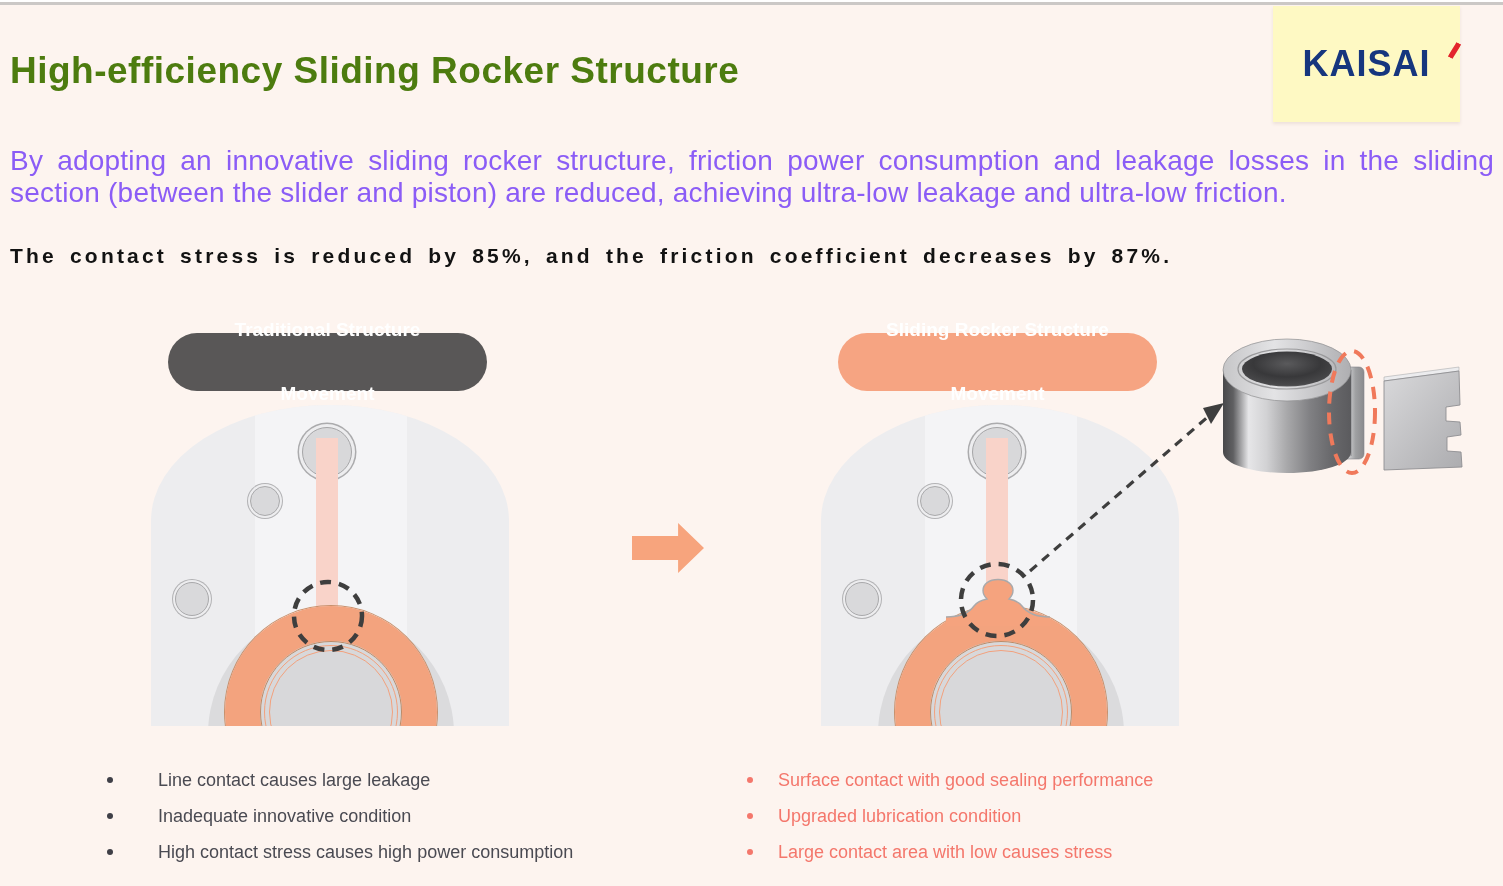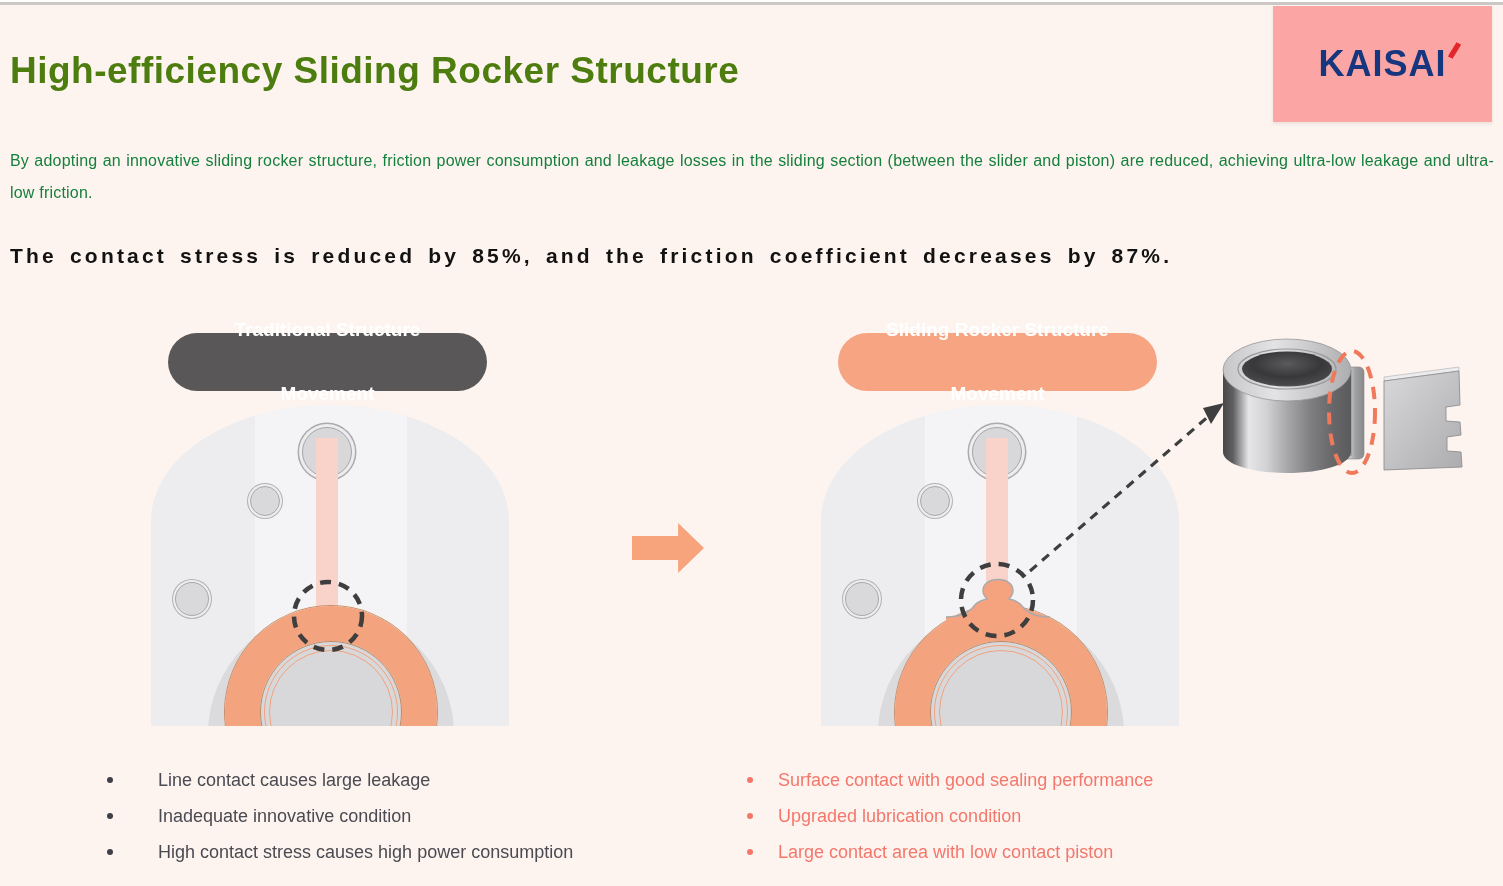--- a/index.html
+++ b/index.html
@@ -4,30 +4,30 @@
 <style>
   * { margin:0; padding:0; box-sizing:border-box; }
   body { background:#e8e4e0; font-family:"Liberation Sans", sans-serif; }
   .stage{ position:relative; width:1503px; height:886px; background:#FDF4EF; overflow:hidden; }
 
   
   .top-white{ position:absolute; left:0; top:0; width:100%; height:2px; background:#FFFFFF; }
   .top-hairline{ position:absolute; left:0; top:2px; width:100%; height:2.5px; background:#CBC8C6; }
 
   
-  .logo-box{ position:absolute; left:1273px; top:6px; width:219px; height:116px; background:#fca5a5;
+  .logo-box{ position:absolute; left:1273px; top:6px; width:187px; height:116px; background:#fef9c3;
              display:flex; align-items:center; justify-content:center; box-shadow:0 2px 3px rgba(190,170,160,.25); }
   .logo-text{ font-size:36px; font-weight:bold; color:#16367E; letter-spacing:1px; }
   .logo-accent{ position:absolute; left:178px; top:36px; width:7px; height:17px; background:#E3262B;
                 transform:rotate(26deg); clip-path:polygon(25% 0,100% 0,75% 100%,0 100%); }
 
   
   .page-title{ position:absolute; left:10px; top:50px; font-size:37px; font-weight:bold; color:#4d7c0f; letter-spacing:0.5px; }
-  .intro{ position:absolute; left:10px; top:145px; width:1484px; font-size:16px; line-height:32px;
-          color:#15803d; text-align:justify; letter-spacing:0.2px; }
+  .intro{ position:absolute; left:10px; top:145px; width:1484px; font-size:28px; line-height:32px;
+          color:#8b5cf6; text-align:justify; letter-spacing:0.2px; }
   .highlight{ position:absolute; left:10px; top:244px; font-size:21px; font-weight:bold; color:#121212;
               letter-spacing:3.2px; word-spacing:4px; white-space:nowrap; }
 
   
   .pill{ position:absolute; top:333px; width:319px; height:58px; border-radius:29px; color:#FFFFFF;
          display:flex; flex-direction:column; align-items:center; justify-content:center;
          font-size:19px; font-weight:bold; line-height:26px; text-align:center;gap:38px; }
   .pill-traditional{ left:168px; background:#595757; }
   .pill-sliding{ left:838px; background:#F6A482; }
 
@@ -195,16 +195,16 @@
   </svg>
 
   <ul class="bullets bullets-traditional">
     <li><span>Line contact causes large leakage</span></li>
     <li><span>Inadequate innovative condition</span></li>
     <li><span>High contact stress causes high power consumption</span></li>
   </ul>
   <ul class="bullets bullets-sliding">
     <li><span>Surface contact with good sealing performance</span></li>
     <li><span>Upgraded lubrication condition</span></li>
-    <li><span>Large contact area  with low contact piston</span></li>
+    <li><span>Large contact area  with low causes stress</span></li>
   </ul>
 
 </div>
 
 </body></html>

